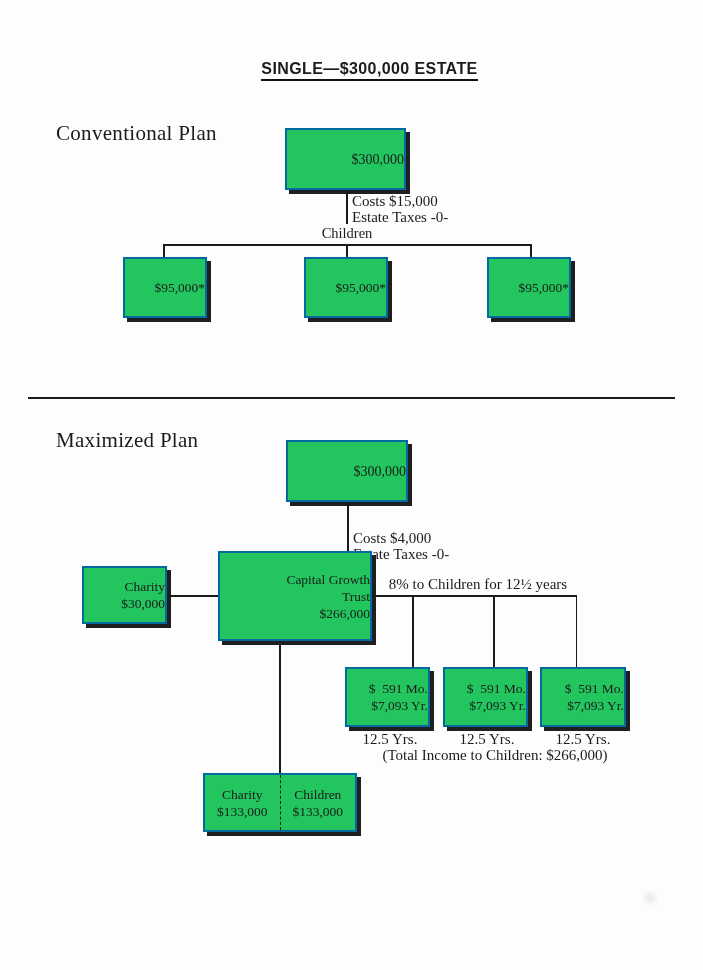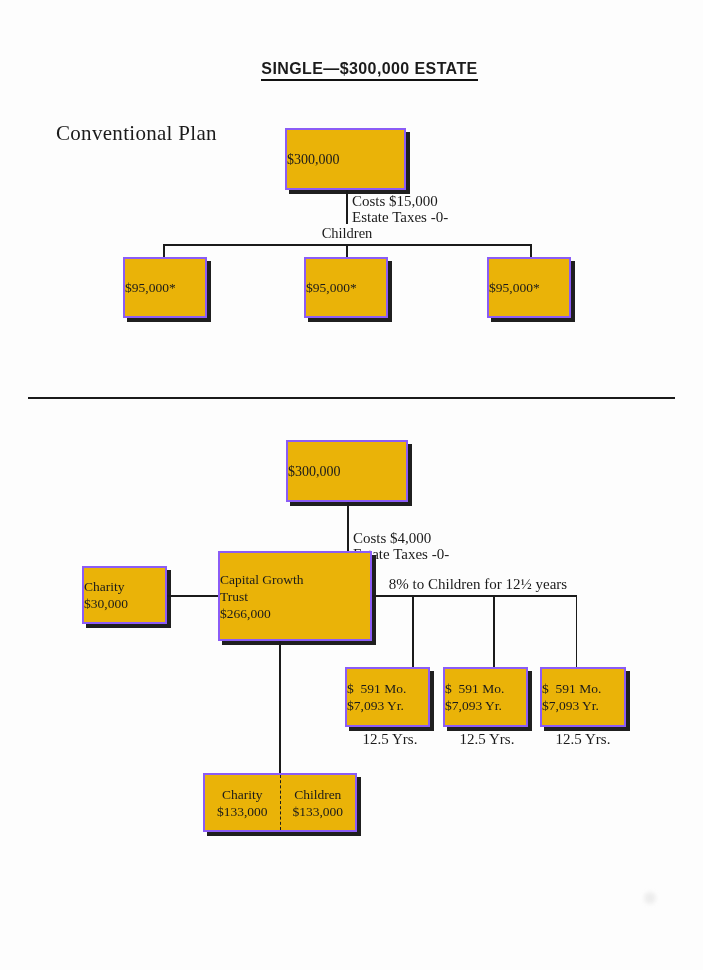--- a/index.html
+++ b/index.html
@@ -5,23 +5,23 @@
   html,body{margin:0;padding:0;background:#ffffff;}
   #page{
     position:relative;width:703px;height:970px;background:#fdfdfd;overflow:hidden;
     font-family:"Liberation Serif", serif;color:#1b1b1b;
   }
   .sans{font-family:"Liberation Sans", sans-serif;}
   .abs{position:absolute;}
   .center{text-align:center;}
   
   .box{
-    position:absolute;box-sizing:border-box;background:#eab308;
-    border:2px solid #8b5cf6;box-shadow:4px 4px 0 #1f1f1f;
-    display:flex;flex-direction:column;align-items:flex-start;justify-content:center;
+    position:absolute;box-sizing:border-box;background:#22c55e;
+    border:2px solid #0369a1;box-shadow:4px 4px 0 #1f1f1f;
+    display:flex;flex-direction:column;align-items:flex-end;justify-content:center;
     font-size:13.5px;line-height:17px;
   }
   .hline{position:absolute;background:#1b1b1b;height:1.5px;}
   .vline{position:absolute;background:#1b1b1b;width:1.5px;}
   .lbl{position:absolute;font-size:15px;line-height:15.5px;}
   .pre{white-space:pre;}
   #page-title-wrap{position:absolute;top:60px;left:0;right:0;text-align:center;}
   #page-title{
     display:inline-block;font-weight:bold;font-size:16px;letter-spacing:.4px;
     border-bottom:2.5px solid #111;padding-bottom:1px;margin-left:36px;
@@ -73,20 +73,21 @@
   <div class="box" style="left:304px;top:257px;width:84px;height:61px;">
     <span>$95,000*</span>
   </div>
   <div class="box" style="left:487px;top:257px;width:84px;height:61px;">
     <span>$95,000*</span>
   </div>
 
 
   <div class="abs" style="left:28px;top:397px;width:647px;height:2px;background:#1b1b1b;"></div>
 
+  <div class="plan-heading" style="left:56px;top:428px;">Maximized Plan</div>
 
   <div class="box" style="left:286px;top:440px;width:122px;height:62px;font-size:14px;">
     <span>$300,000</span>
   </div>
 
   <div class="vline" style="left:347px;top:502px;height:50px;"></div>
 
   <div class="lbl" style="left:353px;top:506px;">
     <span style="display:block;margin-top:25px;">Costs $4,000</span>
     <span style="display:block;">Estate Taxes -0-</span>
@@ -122,20 +123,21 @@
   </div>
   <div class="box" style="left:540px;top:667px;width:86px;height:60px;">
     <span class="pre">$  591 Mo.</span>
     <span class="pre">$7,093 Yr.</span>
   </div>
 
   <div class="lbl center" style="left:350px;top:732px;width:80px;">12.5 Yrs.</div>
   <div class="lbl center" style="left:447px;top:732px;width:80px;">12.5 Yrs.</div>
   <div class="lbl center" style="left:543px;top:732px;width:80px;">12.5 Yrs.</div>
 
+  <div class="lbl center" style="left:355px;top:748px;width:280px;">(Total Income to Children: $266,000)</div>
 
   <div class="vline" style="left:279px;top:641px;height:132px;"></div>
 
   <div class="box split-box" style="left:203px;top:773px;width:154px;height:59px;">
     <div class="split-cell first">
       <span>Charity</span>
       <span>$133,000</span>
     </div>
     <div class="split-cell">
       <span>Children</span>

